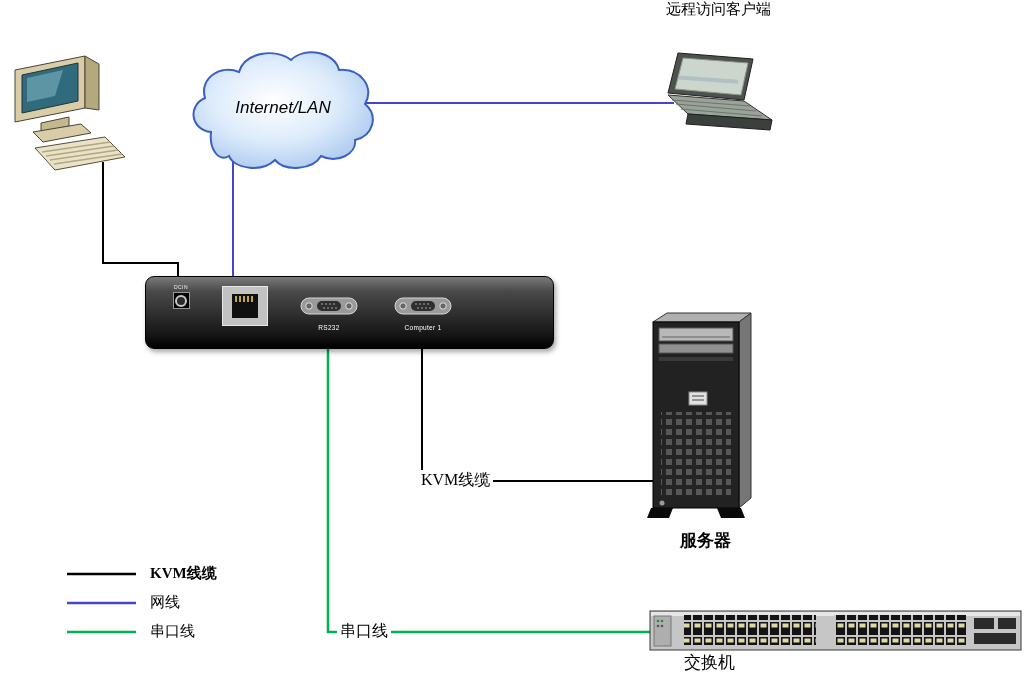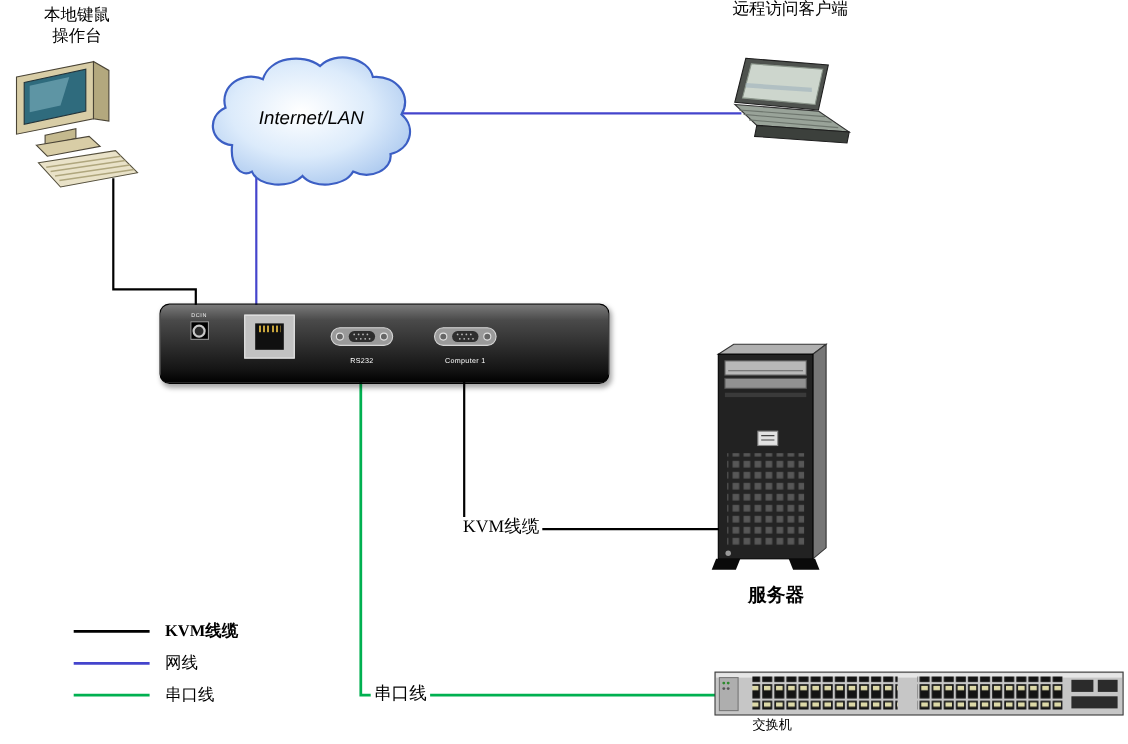--- a/index.html
+++ b/index.html
@@ -2,21 +2,21 @@
 <html><head>
 <meta charset="utf-8">
 <style>
   html,body{margin:0;padding:0;background:#fff;}
   .canvas{position:relative;width:1025px;height:676px;background:#ffffff;overflow:hidden;
           font-family:"Liberation Serif",serif;color:#000;}
   .lbl{position:absolute;font-size:15px;line-height:1.25;}
   .console-lbl{left:20px;top:5px;width:100px;text-align:center;white-space:pre-line;}
   .remote-lbl{left:666px;top:0;}
   .server-lbl{left:680px;top:530px;font-size:17px;font-weight:bold;}
-  .switch-lbl{left:684px;top:652px;font-size:12px;}
+  .switch-lbl{left:684px;top:652px;font-size:17px;}
   .wire-lbl{position:absolute;font-size:16px;background:#ffffff;padding:0 3px;line-height:1.2;}
   .kvm-wire-lbl{left:418px;top:470px;}
   .serial-wire-lbl{left:337px;top:621px;}
 
   .device{position:absolute;font-style:italic;}
   .desktop{left:5px;top:44px;width:135px;height:140px;}
   .cloud{left:175px;top:40px;width:205px;height:135px;}
   .laptop{left:656px;top:50px;width:130px;height:100px;}
   .server{left:645px;top:308px;width:115px;height:215px;}
   .switch{left:648px;top:606px;width:375px;height:48px;}
@@ -56,22 +56,20 @@
 <div class="canvas">
 
   <svg class="wires" width="1025" height="676">
     <polyline points="103,162 103,263 178,263 178,282" fill="none" stroke-width="2" stroke="#000000"></polyline>
     <line x1="233" y1="155" x2="233" y2="282" stroke-width="2" stroke="#4444cc"></line>
     <line x1="362" y1="103" x2="674" y2="103" stroke-width="2" stroke="#4444cc"></line>
     <polyline points="422,345 422,481 660,481" fill="none" stroke-width="2" stroke="#000000"></polyline>
     <polyline points="328,345 328,632 656,632" fill="none" stroke-width="2.5" stroke="#00b050"></polyline>
   </svg>
 
-  <div class="lbl console-lbl">本地键鼠
-操作台</div>
   <div class="lbl remote-lbl">远程访问客户端</div>
 
   <div class="device desktop">
     <svg width="135" height="140" viewBox="0 0 135 140">
       <polygon points="10,26 80,12 80,64 10,78" fill="#d8cda6" stroke="#4a4436" stroke-width="1"></polygon>
       <polygon points="80,12 94,20 94,66 80,64" fill="#b3a87e" stroke="#4a4436" stroke-width="1"></polygon>
       <polygon points="17,31 73,19 73,57 17,69" fill="#2f6b7d" stroke="#22333a" stroke-width="1"></polygon>
       <polygon points="22,34 58,26 50,52 22,58" fill="#6fa3b2" opacity="0.75"></polygon>
       <polygon points="36,79 64,73 64,82 36,88" fill="#c4b98e" stroke="#4a4436" stroke-width="1"></polygon>
       <polygon points="28,88 76,80 86,89 38,98" fill="#d8cda6" stroke="#4a4436" stroke-width="1"></polygon>

